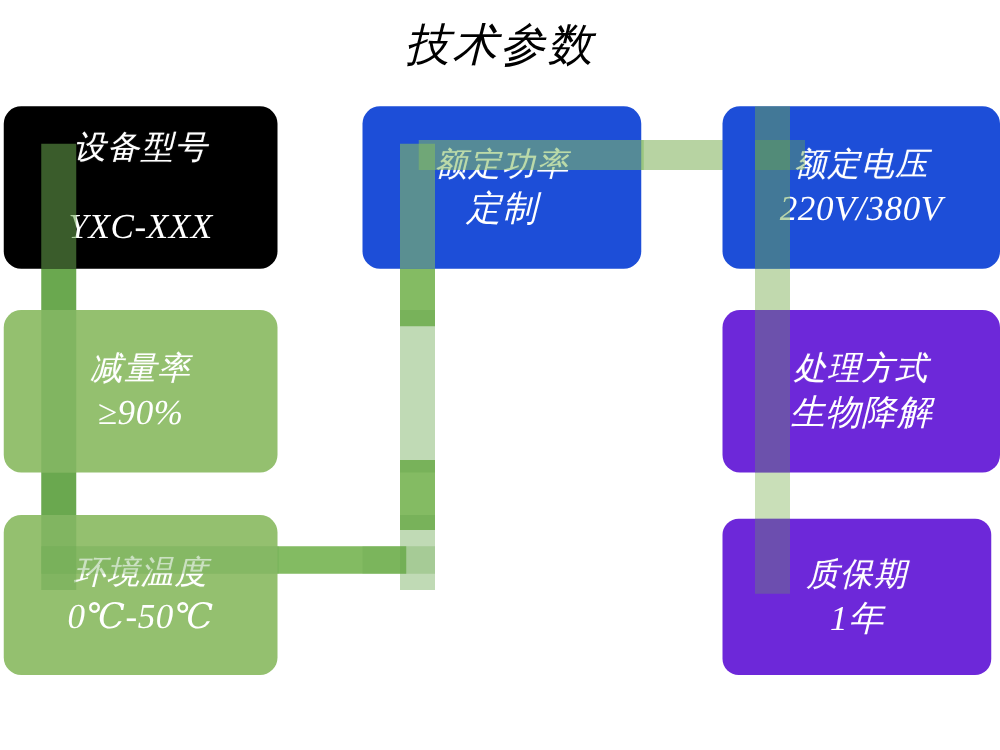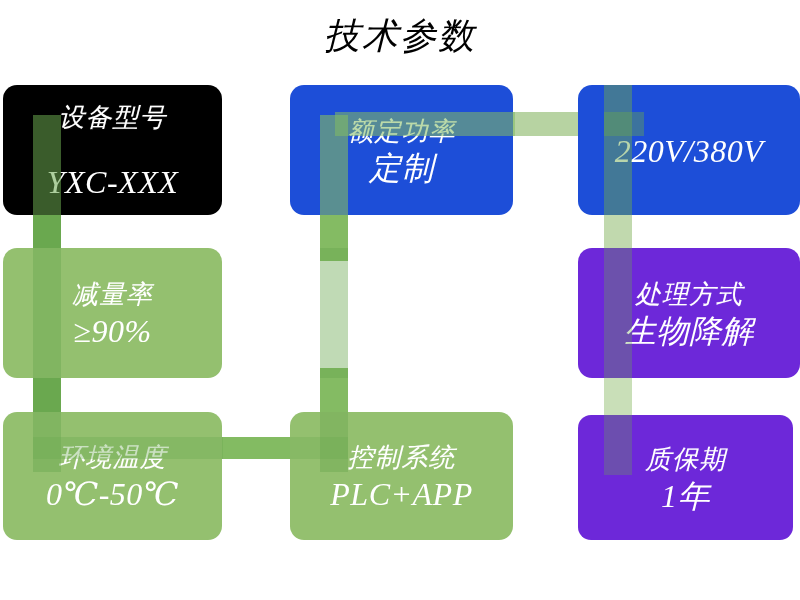--- a/index.html
+++ b/index.html
@@ -66,21 +66,21 @@
   }
   .card .c-title {
     font-size: 26px;
     line-height: 34px;
     letter-spacing: 1px;
     position: relative;
     z-index: 4;
     text-shadow: 0 0 1px rgba(255,255,255,0.35);
   }
   .card .c-value {
-    font-size: 32px;
+    font-size: 28px;
     line-height: 34px;
     margin-top: 2px;
     letter-spacing: 0.5px;
     position: relative;
     z-index: 4;
   }
 
   
   .tone-dark   { background: #000000; gap: 28px; }
   .tone-mid    { background: #94c06f; }
@@ -113,20 +113,21 @@
   <div class="accent" style="left:33px; top:115px; width:28px; height:100px; background:rgba(106,168,79,0.55); z-index:3;"></div>
 
   <div class="card tone-light" style="left:290px; top:85px; width:223px; height:130px;">
     <div class="c-title">额定功率</div>
     <div class="c-value">定制</div>
   </div>
   <div class="accent" style="left:320px; top:115px; width:28px; height:100px; background:rgba(132,187,99,0.60);"></div>
   <div class="accent" style="left:335px; top:112px; width:180px; height:24px; background:rgba(132,187,99,0.55);"></div>
 
   <div class="card tone-light" style="left:578px; top:85px; width:222px; height:130px;">
+    <div class="c-title">额定电压</div>
     <div class="c-value">220V/380V</div>
   </div>
   <div class="accent" style="left:604px; top:85px; width:28px; height:130px; background:rgba(106,168,79,0.48);"></div>
   <div class="accent" style="left:604px; top:112px; width:40px; height:24px; background:rgba(106,168,79,0.42);"></div>
 
   <div class="card tone-mid" style="left:3px; top:248px; width:219px; height:130px;">
     <div class="c-title">减量率</div>
     <div class="c-value">≥90%</div>
   </div>
   <div class="accent" style="left:33px; top:248px; width:28px; height:130px; background:rgba(106,168,79,0.45);"></div>
@@ -139,24 +140,20 @@
   </div>
   <div class="accent" style="left:604px; top:248px; width:28px; height:130px; background:rgba(106,168,79,0.32);"></div>
 
   <div class="card tone-mid" style="left:3px; top:412px; width:219px; height:128px;">
     <div class="c-title">环境温度</div>
     <div class="c-value">0℃-50℃</div>
   </div>
   <div class="accent" style="left:33px; top:412px; width:28px; height:60px; background:rgba(106,168,79,0.45);"></div>
   <div class="accent" style="left:33px; top:437px; width:190px; height:22px; background:rgba(106,168,79,0.35);"></div>
 
-  <div class="card tone-mid" style="left:290px; top:412px; width:223px; height:128px;">
-    <div class="c-title">控制系统</div>
-    <div class="c-value">PLC+APP</div>
-  </div>
   <div class="accent" style="left:320px; top:412px; width:28px; height:60px; background:rgba(106,168,79,0.42);"></div>
   <div class="accent" style="left:290px; top:437px; width:58px; height:22px; background:rgba(106,168,79,0.30);"></div>
 
   <div class="card tone-pale" style="left:578px; top:415px; width:215px; height:125px;border-radius:13px;">
     <div class="c-title">质保期</div>
     <div class="c-value">1年</div>
   </div>
   <div class="accent" style="left:604px; top:415px; width:28px; height:60px; background:rgba(106,168,79,0.30);"></div>
 
 </div>

